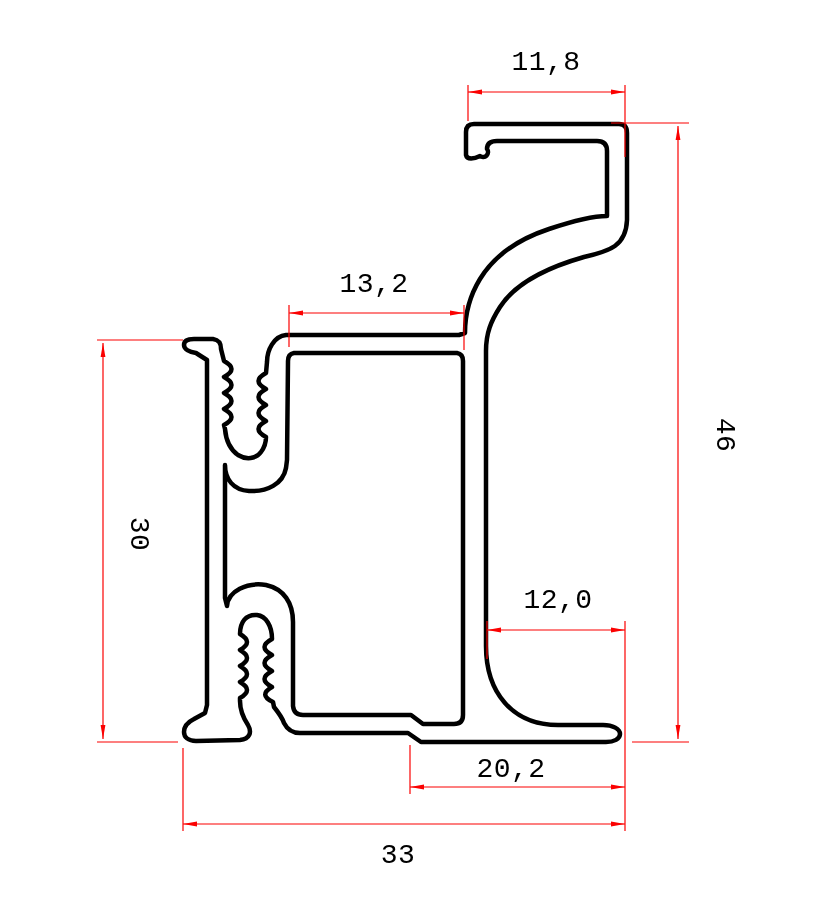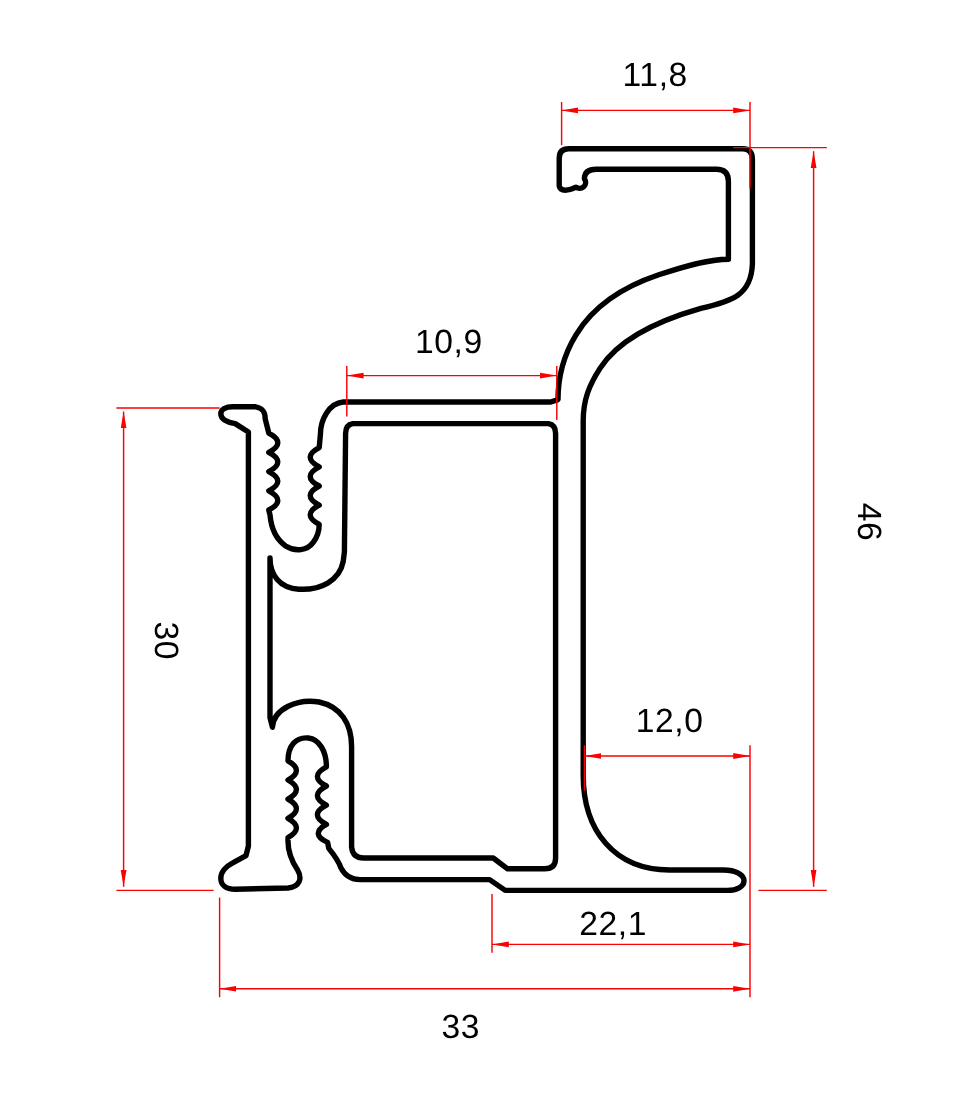--- a/index.html
+++ b/index.html
@@ -6,21 +6,21 @@
     --outline:#000000;
     --dim:#fb0101;
     --bg:#ffffff;
   }
   html,body{margin:0;padding:0;background:var(--bg);}
   .canvas{
     position:relative;
     width:815px;height:919px;
     background:var(--bg);
     overflow:hidden;
-    font-family:Liberation Sans, sans-serif;
+    font-family:Liberation Mono, monospace;
   }
   .canvas svg{position:absolute;left:0;top:0;}
   .profile-path{
     fill:none;
     stroke:var(--outline);
     stroke-width:4.5;
     stroke-linejoin:round;
     stroke-linecap:round;
   }
   .ext-line,.dim-line{
@@ -123,20 +123,20 @@
 
       <g>
         <line class="ext-line" x1="183" y1="748" x2="183" y2="831"></line>
         <line class="dim-line" x1="183" y1="824" x2="625" y2="824" marker-start="url(#arr)" marker-end="url(#arr)"></line>
       </g>
 
     </g>
   </svg>
 
   <div class="dim-label" style="left:546px;top:63px">11,8</div>
-  <div class="dim-label" style="left:374px;top:285px">10,9</div>
+  <div class="dim-label" style="left:374px;top:285px">13,2</div>
   <div class="dim-label vertical" style="left:724px;top:435px">46</div>
   <div class="dim-label vertical" style="left:138px;top:534px">30</div>
   <div class="dim-label" style="left:558px;top:601px">12,0</div>
-  <div class="dim-label" style="left:511px;top:770px">22,1</div>
-  <div class="dim-label" style="left:384px;top:856px">33</div>
+  <div class="dim-label" style="left:511px;top:770px">20,2</div>
+  <div class="dim-label" style="left:398px;top:856px">33</div>
 
 </div>
 
 </body></html>

